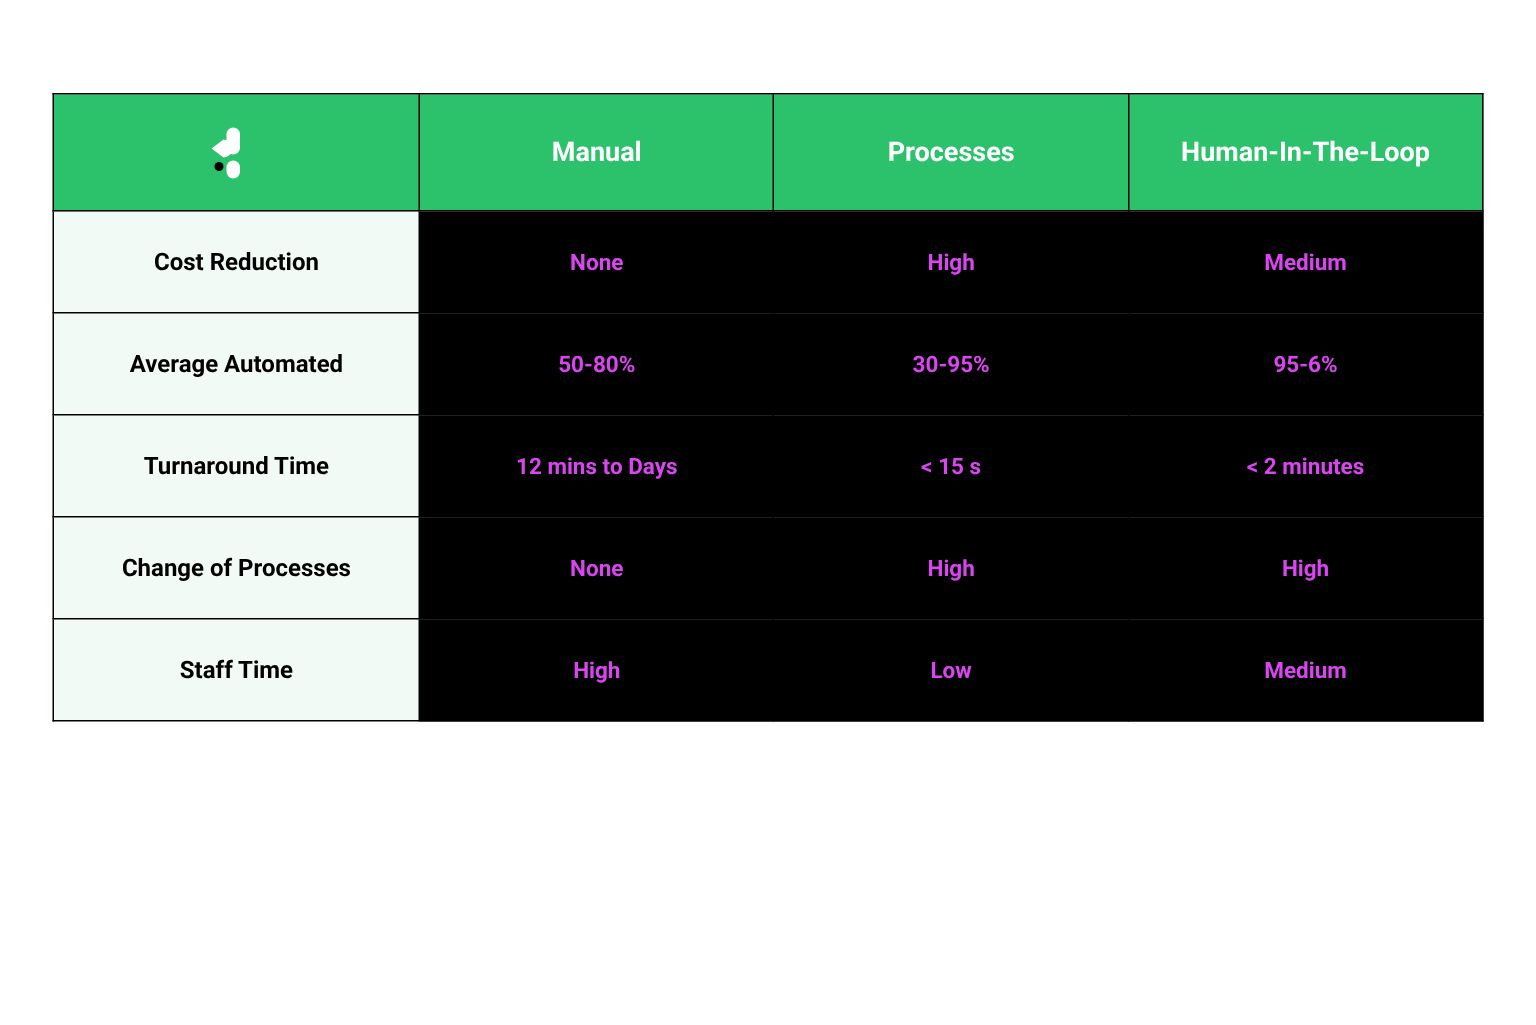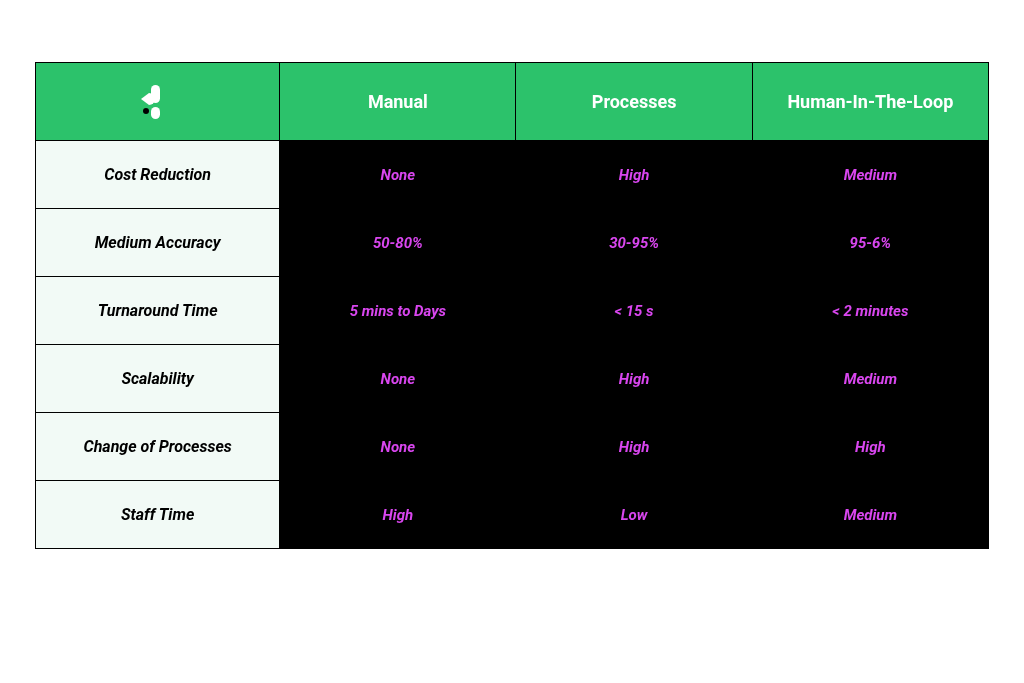--- a/index.html
+++ b/index.html
@@ -28,21 +28,20 @@
     .header-logo {
       width: 244px;
       border: 1px solid #000000;
     }
     .col { width: 236px; }
     .body-row td {
       height: 68px;
       border: 1px solid #000000;
       text-align: center;
       vertical-align: middle;
-      font-style: italic;
     }
     .feature-cell {
       background: #F2FAF6;
       color: #000000;
       font-weight: 700;
       font-size: 16px;
     }
     .data-cell {
       background: #000000;
       color: #d946ef;
@@ -78,36 +77,30 @@
     <td class="col">Human-In-The-Loop</td>
   </tr>
 
   <tr class="body-row">
     <td class="feature-cell">Cost Reduction</td>
     <td class="data-cell">None</td>
     <td class="data-cell">High</td>
     <td class="data-cell">Medium</td>
   </tr>
   <tr class="body-row">
-    <td class="feature-cell">Medium Accuracy</td>
+    <td class="feature-cell">Average Automated</td>
     <td class="data-cell">50-80%</td>
     <td class="data-cell">30-95%</td>
     <td class="data-cell">95-6%</td>
   </tr>
   <tr class="body-row">
     <td class="feature-cell">Turnaround Time</td>
-    <td class="data-cell">5 mins to Days</td>
+    <td class="data-cell">12 mins to Days</td>
     <td class="data-cell">&lt; 15 s</td>
     <td class="data-cell">&lt; 2 minutes</td>
-  </tr>
-  <tr class="body-row">
-    <td class="feature-cell">Scalability</td>
-    <td class="data-cell">None</td>
-    <td class="data-cell">High</td>
-    <td class="data-cell">Medium</td>
   </tr>
   <tr class="body-row">
     <td class="feature-cell">Change of Processes</td>
     <td class="data-cell">None</td>
     <td class="data-cell">High</td>
     <td class="data-cell">High</td>
   </tr>
   <tr class="body-row">
     <td class="feature-cell">Staff Time</td>
     <td class="data-cell">High</td>

